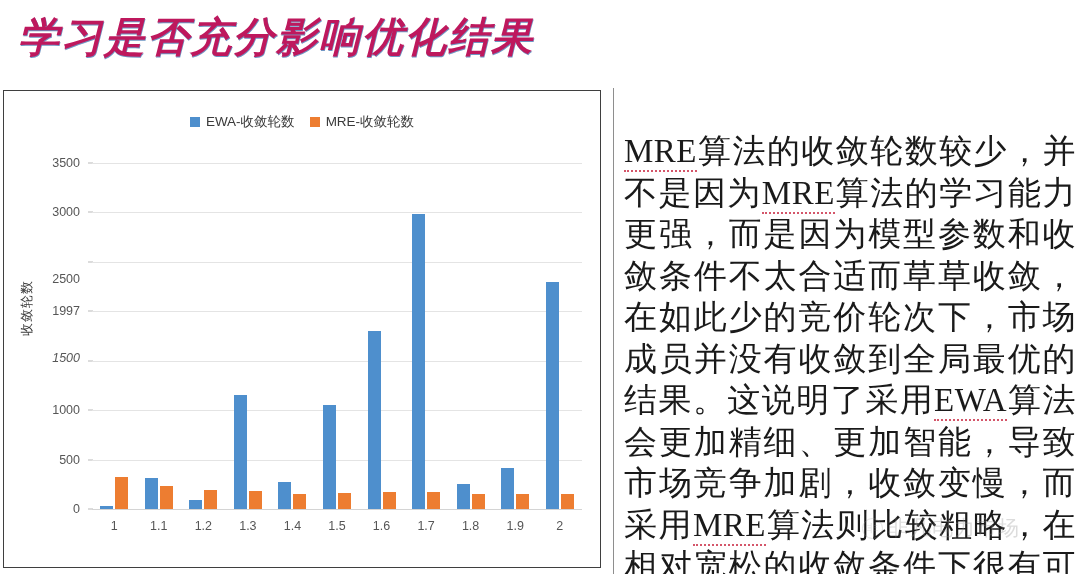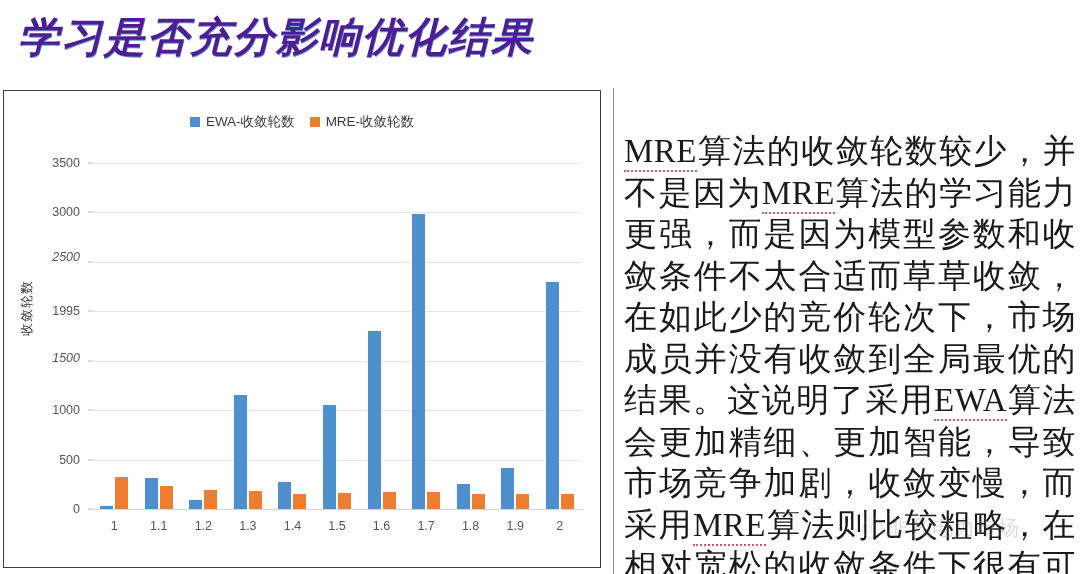--- a/index.html
+++ b/index.html
@@ -16,21 +16,21 @@
   #slide-title {
     position: absolute;
     left: 18px; top: 6px;
     width: 600px; height: 62px;
     display: flex; align-items: center;
     font-family: Liberation Serif, serif;
     font-size: 41px;
     font-weight: bold;
     font-style: italic;
     letter-spacing: 2px;
-    color: #4c1d95;
+    color: #be185d;
     white-space: nowrap;
     text-shadow: 0.5px 0.5px 0 #6f96c4;
   }
 
   
   #chart-panel {
     position: absolute;
     left: 3px; top: 90px;
     width: 598px; height: 478px;
     border: 1px solid #3f3f3f;
@@ -199,23 +199,23 @@
 
   <div id="ytick-labels">
       <div class="ytick" style="top: 346px;">0</div>
       <div class="ytick-dash" style="top: 346px;"></div>
       <div class="ytick" style="top: 296.571px;">500</div>
       <div class="ytick-dash" style="top: 296.571px;"></div>
       <div class="ytick" style="top: 247.143px;">1000</div>
       <div class="ytick-dash" style="top: 247.143px;"></div>
       <div class="ytick" style="top: 195px; font-style: italic;">1500</div>
       <div class="ytick-dash" style="top: 197.714px;"></div>
-      <div class="ytick" style="top: 148.286px;">1995</div>
+      <div class="ytick" style="top: 148.286px;">1997</div>
       <div class="ytick-dash" style="top: 148.286px;"></div>
-      <div class="ytick" style="top: 94px; font-style: italic;">2500</div>
+      <div class="ytick" style="top: 116px;">2500</div>
       <div class="ytick-dash" style="top: 98.8571px;"></div>
       <div class="ytick" style="top: 49.4286px;">3000</div>
       <div class="ytick-dash" style="top: 49.4286px;"></div>
       <div class="ytick" style="top: 0px;">3500</div>
       <div class="ytick-dash" style="top: 0px;"></div>
     </div>
 
   <div id="plot-area">
     <div id="grid">
         <div class="gridline base" style="top: 346px;"></div>

